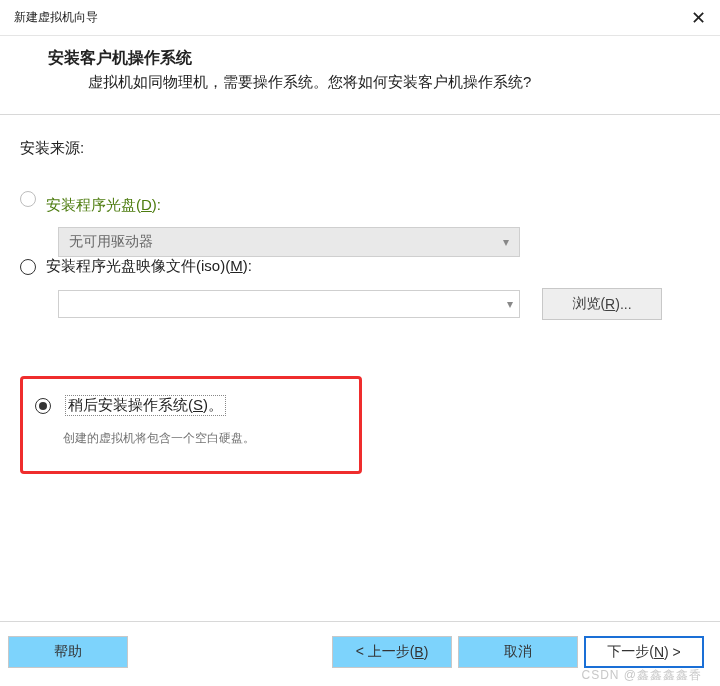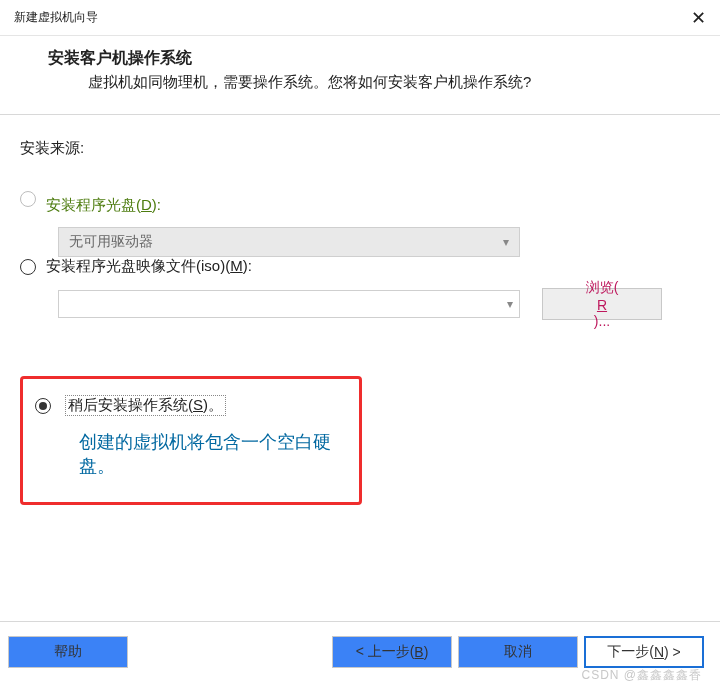--- a/index.html
+++ b/index.html
@@ -86,51 +86,51 @@
     justify-content: flex-end;
     padding-right: 6px;
     width: 462px;
     max-width: 462px;
   }
   .combo .chev { color: #888; font-size: 12px; }
   .btn {
     height: 32px;
     min-width: 120px;
     border: 1px solid #c8c8c8;
-    background: #3b82f6;
+    background: #7dd3fc;
     display: inline-flex;
     align-items: center;
     justify-content: center;
     font-size: 14px;
     color: #333;
     cursor: pointer;
   }
-  .btn.disabled { color: #be185d; background: #eeeeee; cursor: default; flex-direction: column; }
+  .btn.disabled { color: #404040; background: #eeeeee; cursor: default; }
   .highlight-box {
     border: 3px solid #ef2d2d;
     border-radius: 4px;
     padding: 16px 12px 24px 12px;
     margin-top: 56px;
     width: 342px;
   }
   .highlight-box .opt-line {
     display: flex;
     align-items: center;
     gap: 14px;
     font-size: 15px;
     margin-bottom: 14px;
   }
   .later-label {
     border: 1px dotted #888;
     padding: 0 2px;
   }
   .highlight-box .desc {
-    font-size: 18px;
-    margin-left: 44px;
-    color: #0369a1;
+    font-size: 12px;
+    margin-left: 28px;
+    color: #737373;
   }
   .footer {
     position: absolute;
     left: 0; right: 0; bottom: 18px;
     border-top: 1px solid #d8d8d8;
     padding: 14px 16px 0 8px;
     display: flex;
     align-items: center;
     justify-content: space-between;
   }

